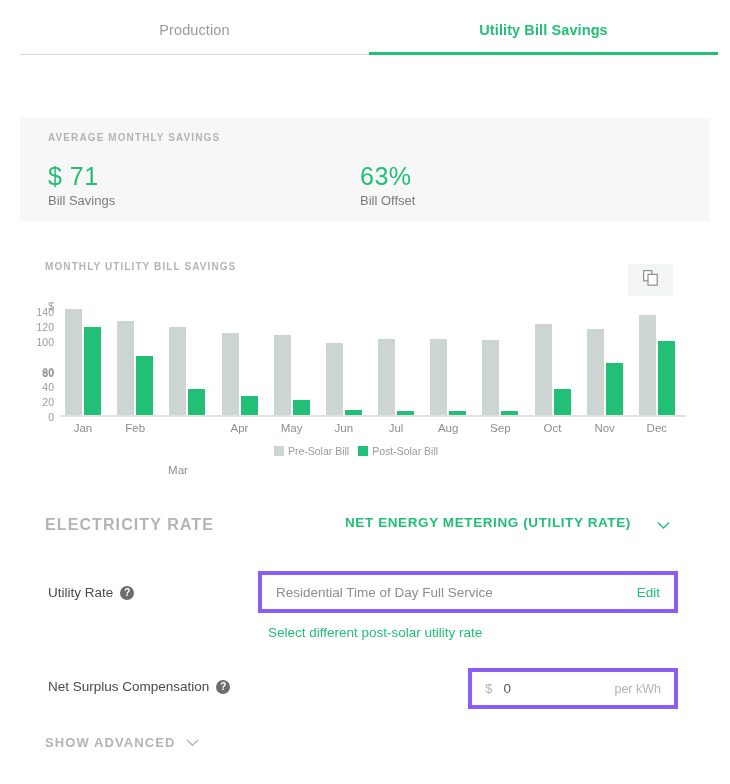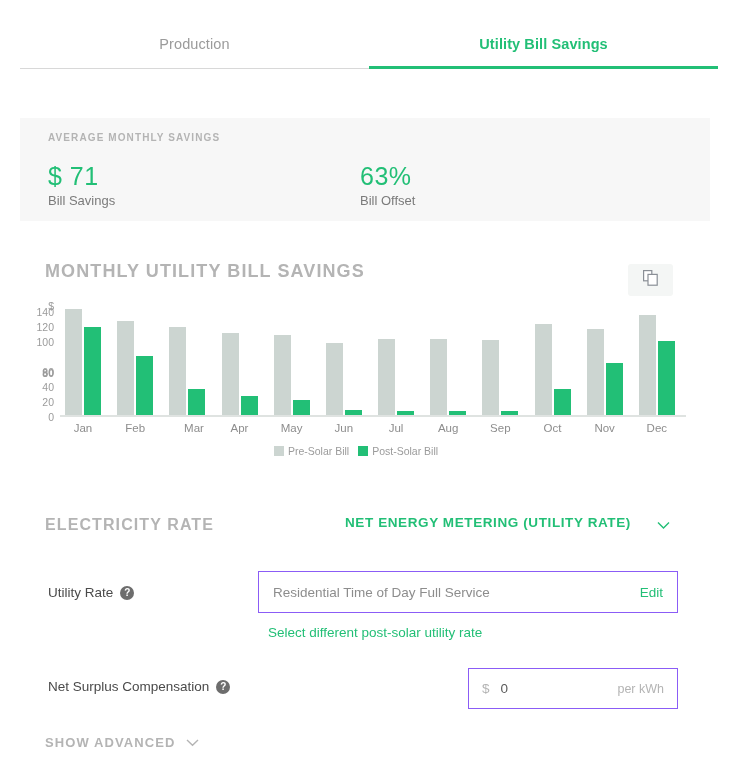--- a/index.html
+++ b/index.html
@@ -6,21 +6,21 @@
   html, body {
     width: 730px; height: 784px;
     background: #ffffff;
     font-family: "Liberation Sans", sans-serif;
     color: #4a4a4a;
     overflow: hidden;
   }
   .page { position: relative; width: 730px; height: 784px; }
 
   
-  .tabs { display: flex; width: 100%; padding-top: 36px; }
+  .tabs { display: flex; width: 100%; padding-top: 22px; }
   .tab {
     flex: 1 1 50%;
     text-align: center;
     font-size: 14.5px;
     padding-bottom: 14px;
     letter-spacing: .1px;
   }
   .tab.inactive { color: #9b9b9b; border-bottom: 1px solid #d8d8d8; margin-left: 20px; }
   .tab.active { color: #22bf76; font-weight: bold; border-bottom: 3px solid #22bf76; margin-right: 12px; }
 
@@ -37,21 +37,21 @@
   }
   .metric { position: absolute; top: 44px; }
   .metric.m0 { left: 28px; }
   .metric.m1 { left: 340px; }
   .metric-value { font-size: 25px; color: #22bf76; line-height: 28px; letter-spacing: .5px; }
   .metric-label { font-size: 13px; color: #7b7b7b; margin-top: 3px; }
 
   
   .chart-title {
     position: absolute; left: 45px; top: 261px;
-    font-size: 18px; font-weight: bold; color: #b4b4b4; letter-spacing: 1.1px;
+    font-size: 10px; font-weight: bold; color: #b4b4b4; letter-spacing: 1.1px;
   }
   .copy-btn {
     position: absolute; left: 628px; top: 264px;
     width: 45px; height: 32px;
     background: #f4f6f5; border-radius: 3px;
     display: flex; align-items: center; justify-content: center;
   }
   .chart {
     position: absolute; left: 26px; top: 300px;
     width: 660px; height: 150px;
@@ -99,21 +99,21 @@
   
   .form-label { position: absolute; font-size: 13.5px; color: #4a4a4a; display: flex; align-items: center; gap: 7px; }
   .help {
     width: 14px; height: 14px; border-radius: 50%;
     background: #6d6d6d; color: #fff; font-size: 10px; font-weight: bold;
     display: inline-flex; align-items: center; justify-content: center;
     line-height: 1;
   }
   .field {
     position: absolute;
-    border: 1px solid #8b5cf6; background: #fff;
+    border: 4px solid #8b5cf6; background: #fff;
     display: flex; align-items: center;
   }
   #utility-rate-field { left: 258px; top: 571px; width: 420px; height: 42px; padding: 0 14px; }
   .field-text { flex: 1; font-size: 13.5px; color: #8d8d8d; }
   .edit-link { font-size: 13.5px; color: #22bf76; }
   .sub-link { position: absolute; left: 268px; top: 625px; font-size: 13.5px; color: #22bf76; }
 
   #nsc-field { left: 468px; top: 668px; width: 210px; height: 41px; padding: 0 13px; }
   .currency { font-size: 13.5px; color: #b4b4b4; margin-right: 11px; }
   .nsc-value { font-size: 13.5px; color: #5a5a5a; flex: 1; }
@@ -229,21 +229,21 @@
         <span class="swatch pre"></span>
         <span>Pre-Solar Bill</span>
       </div>
       <div class="legend-item">
         <span class="swatch post"></span>
         <span>Post-Solar Bill</span>
       </div>
     </div>
   <div class="x-label" style="left: 31px;">Jan</div>
       <div class="x-label" style="left: 83.1667px;">Feb</div>
-      <div class="x-label" style="left: 142px;">Mar</div>
+      <div class="x-label" style="left: 126px; margin-top: 42px;">Mar</div>
       <div class="x-label" style="left: 187.5px;">Apr</div>
       <div class="x-label" style="left: 239.667px;">May</div>
       <div class="x-label" style="left: 291.833px;">Jun</div>
       <div class="x-label" style="left: 344px;">Jul</div>
       <div class="x-label" style="left: 396.167px;">Aug</div>
       <div class="x-label" style="left: 448.333px;">Sep</div>
       <div class="x-label" style="left: 500.5px;">Oct</div>
       <div class="x-label" style="left: 552.667px;">Nov</div>
       <div class="x-label" style="left: 604.833px;">Dec</div>
     </div>

